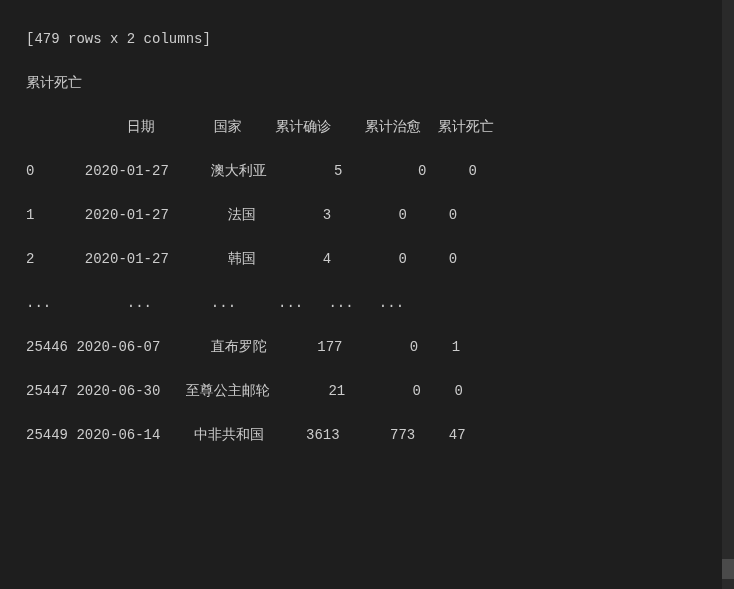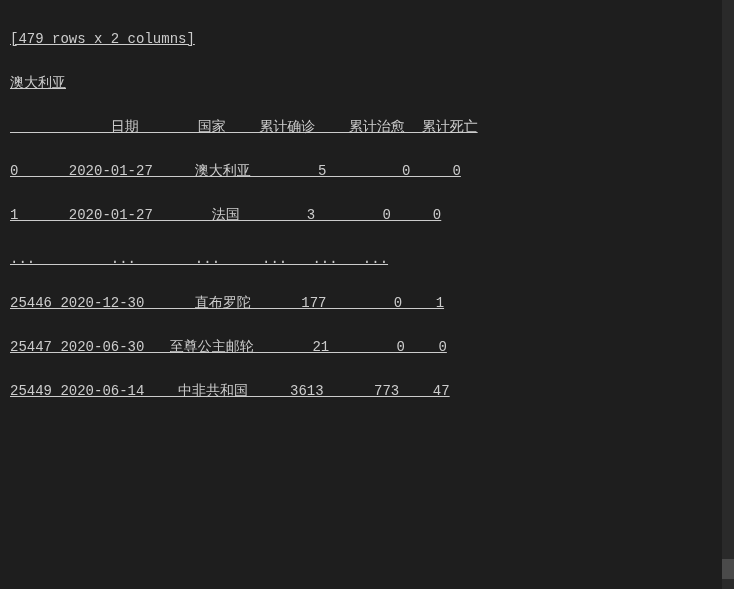--- a/index.html
+++ b/index.html
@@ -8,26 +8,25 @@
     background: #1e1e1e;
     color: #cccccc;
     font-family: "Consolas", "Courier New", monospace;
     font-size: 14px;
     line-height: 22px;
     width: 734px;
     height: 589px;
     overflow: hidden;
   }
   .terminal {
-    padding: 6px 10px;
+    padding: 6px 26px;
     white-space: pre;
     position: relative;
     height: 100%;
     box-sizing: border-box;
-    text-decoration: underline;
   }
   .line {
     white-space: pre;
   }
   .scrollbar {
     position: absolute;
     right: 0;
     top: 0;
     bottom: 0;
     width: 12px;
@@ -38,26 +37,27 @@
     right: 0;
     width: 12px;
     background: #4a4a4a;
   }
 </style>
 </head>
 <body>
 
 <div class="terminal">
 <div class="line">[479 rows x 2 columns]</div>
-<div class="line">澳大利亚</div>
+<div class="line">累计死亡</div>
 <div class="line">            日期       国家    累计确诊    累计治愈  累计死亡</div>
 <div class="line">0      2020-01-27     澳大利亚        5         0     0</div>
 <div class="line">1      2020-01-27       法国        3        0     0</div>
+<div class="line">2      2020-01-27       韩国        4        0     0</div>
 <div class="line">...         ...       ...     ...   ...   ...</div>
-<div class="line">25446 2020-12-30      直布罗陀      177        0    1</div>
+<div class="line">25446 2020-06-07      直布罗陀      177        0    1</div>
 <div class="line">25447 2020-06-30   至尊公主邮轮       21        0    0</div>
 <div class="line">25449 2020-06-14    中非共和国     3613      773    47</div>
 
 <div class="line"></div>
 
 
 
 
 
 

